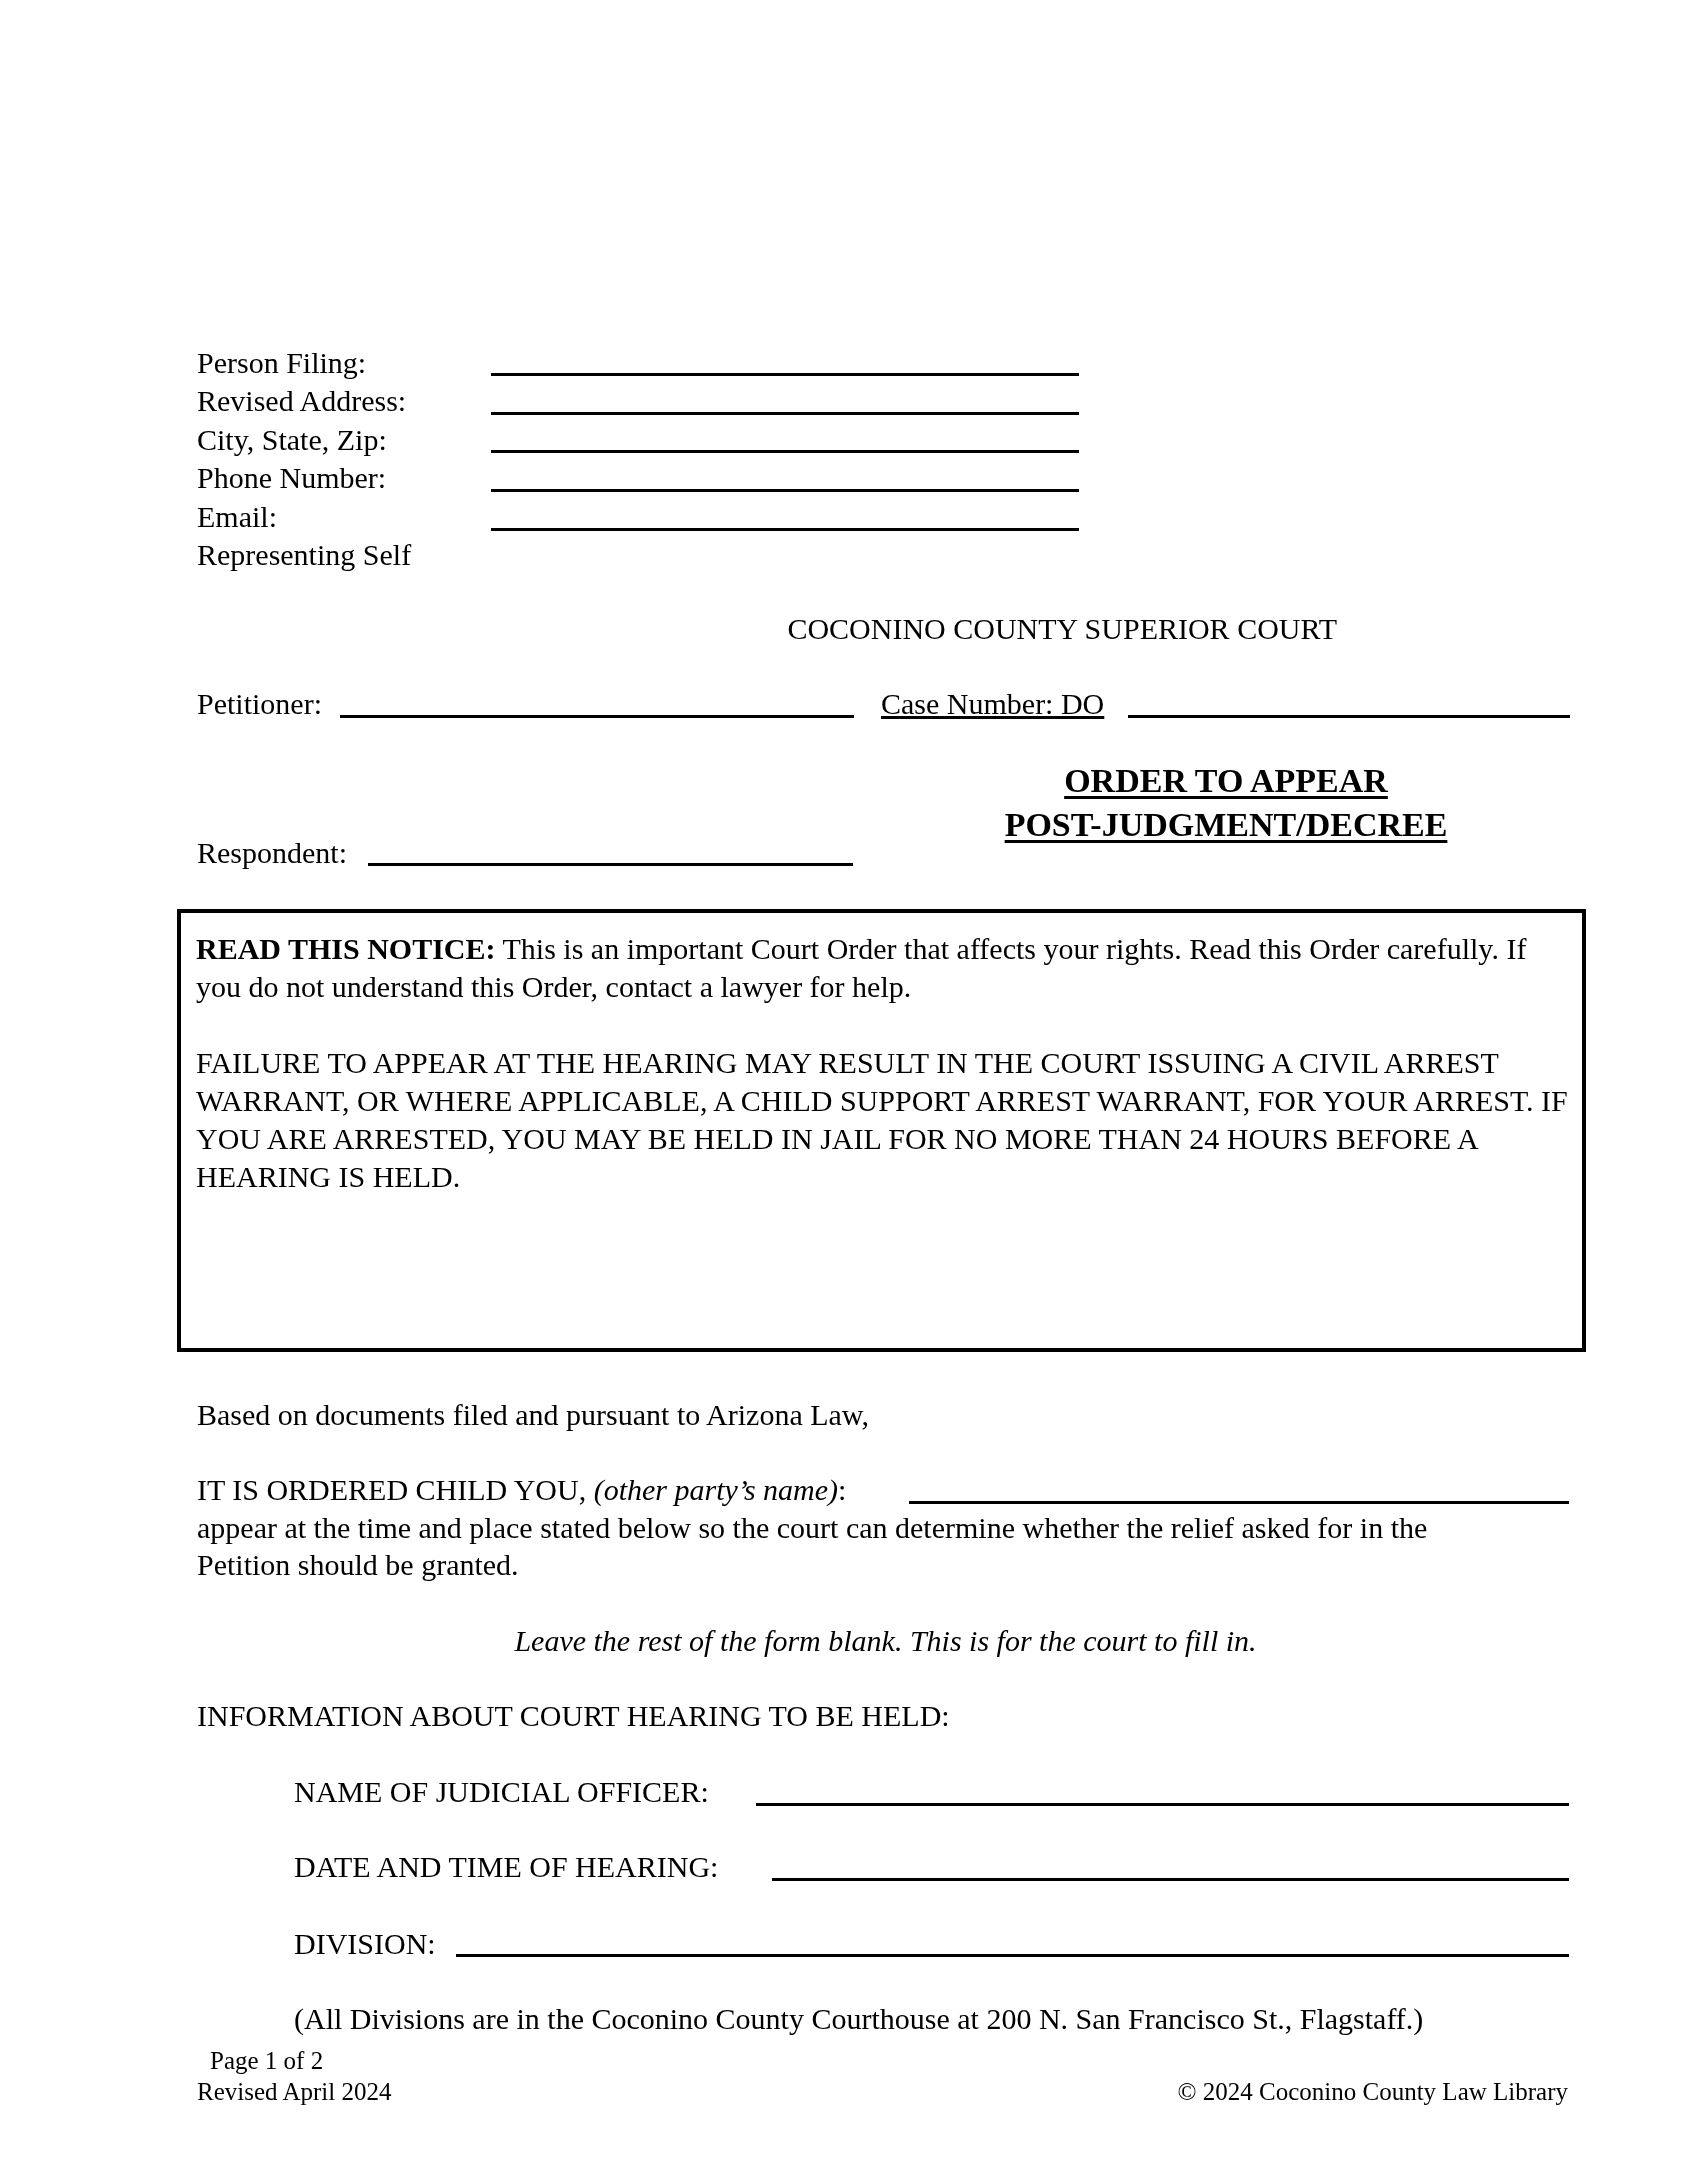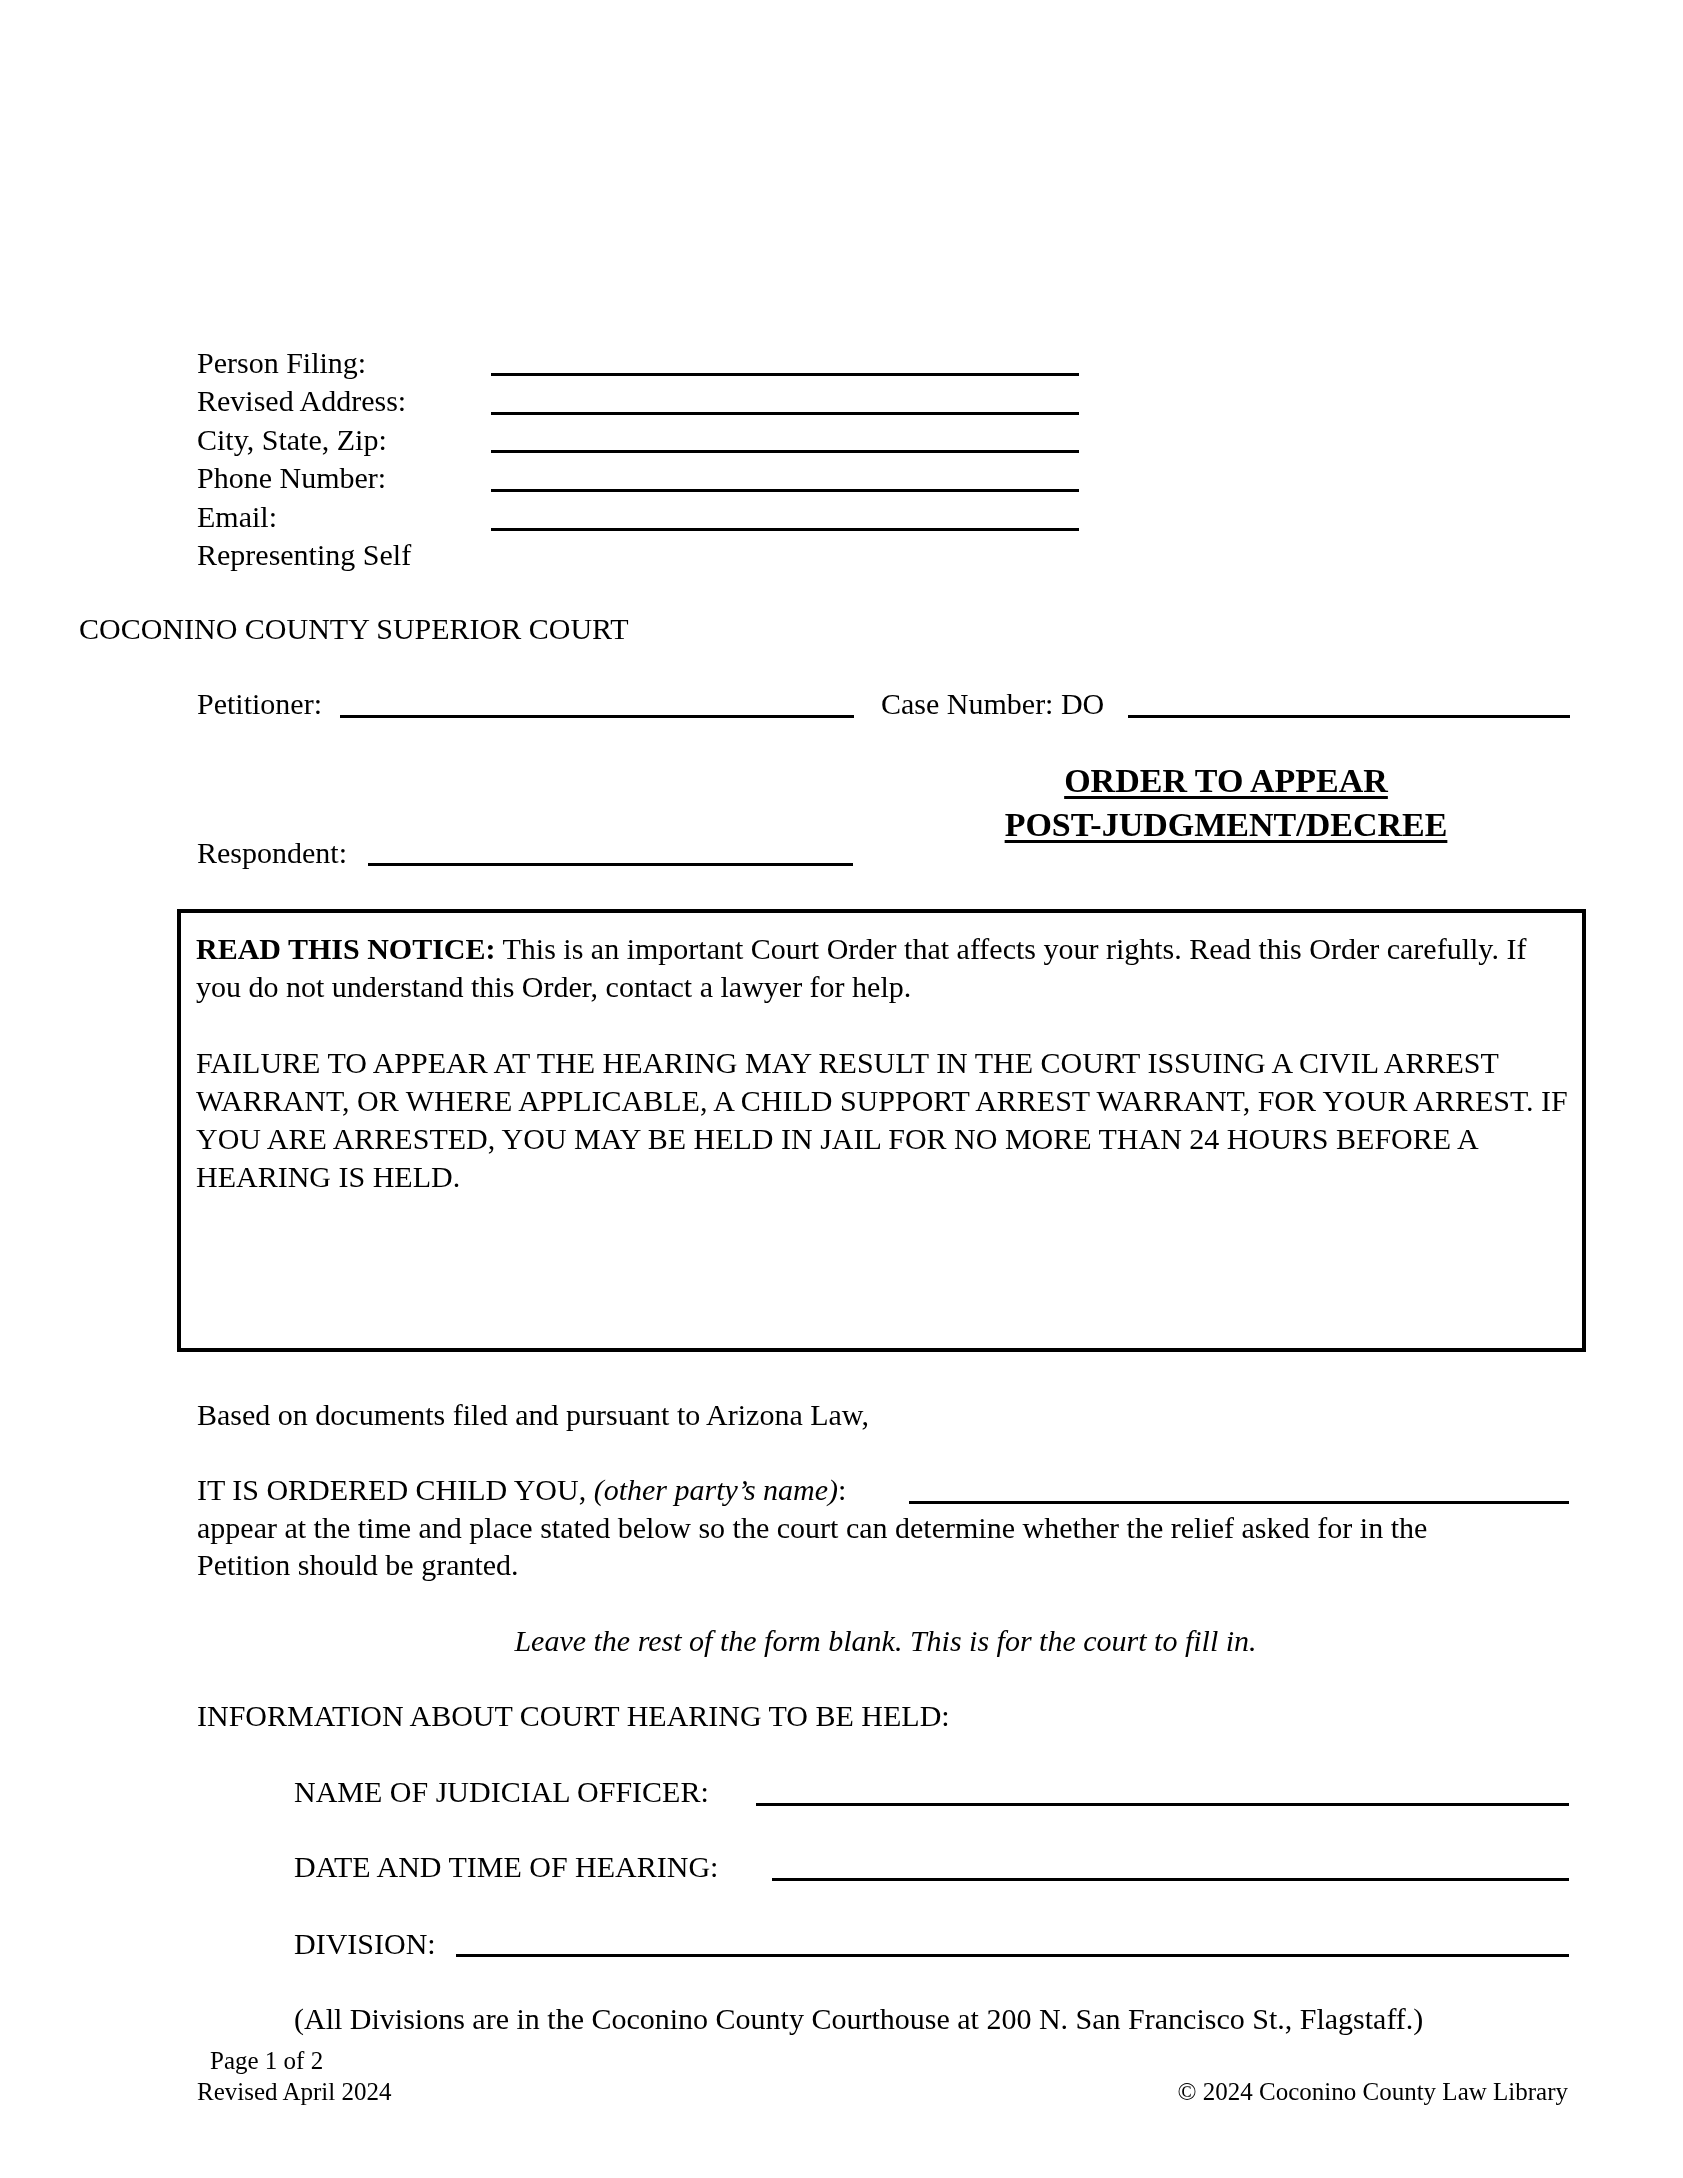--- a/index.html
+++ b/index.html
@@ -30,26 +30,26 @@
 
   <div class="abs txt" style="left:197px;top:459px;">Phone Number:</div>
   <div class="blank" style="left:491px;top:489px;width:588px;"></div>
 
   <div class="abs txt" style="left:197px;top:498px;">Email:</div>
   <div class="blank" style="left:491px;top:528px;width:588px;"></div>
 
   <div class="abs txt" style="left:197px;top:536px;">Representing Self</div>
 </div>
 
-<div class="abs txt" style="left:0;width:1337px;top:610px;text-align:left;padding-left:79px;box-sizing:border-box;">COCONINO COUNTY SUPERIOR COURT</div>
+<div class="abs txt" style="left:0;width:1337px;top:610px;text-align:right;padding-left:79px;box-sizing:border-box;">COCONINO COUNTY SUPERIOR COURT</div>
 
 <div class="abs txt" style="left:197px;top:685px;font-family:Liberation Serif, serif;">Petitioner:</div>
 <div class="blank" style="left:340px;top:715px;width:514px;"></div>
 
-<div class="abs txt" style="left:881px;top:685px;">Case Number: DO</div>
+<div class="abs txt" style="left:881px;top:685px;text-decoration:underline;">Case Number: DO</div>
 <div class="blank" style="left:1128px;top:715px;width:442px;"></div>
 
 <div class="abs title center" style="left:929px;width:594px;top:759px;line-height:44px;">ORDER TO APPEAR</div>
 <div class="abs title center" style="left:929px;width:594px;top:803px;line-height:44px;">POST-JUDGMENT/DECREE</div>
 
 <div class="abs txt" style="left:197px;top:834px;">Respondent:</div>
 <div class="blank" style="left:368px;top:863px;width:485px;"></div>
 
 <div class="box">
   <div style="position:absolute;left:15px;top:17px;width:1376px;">

